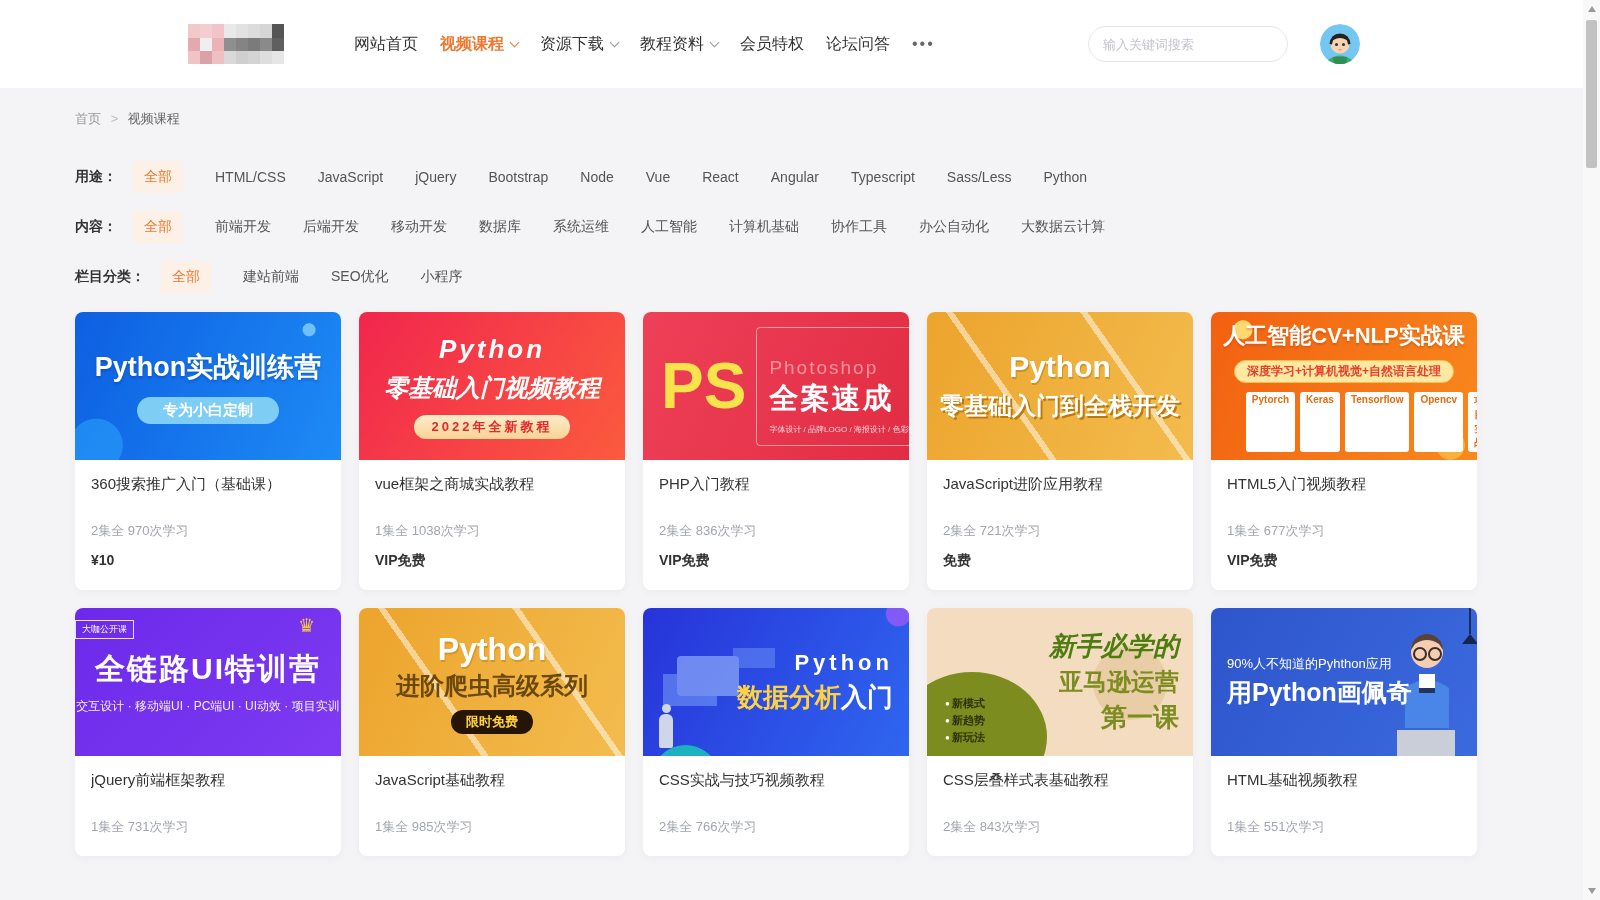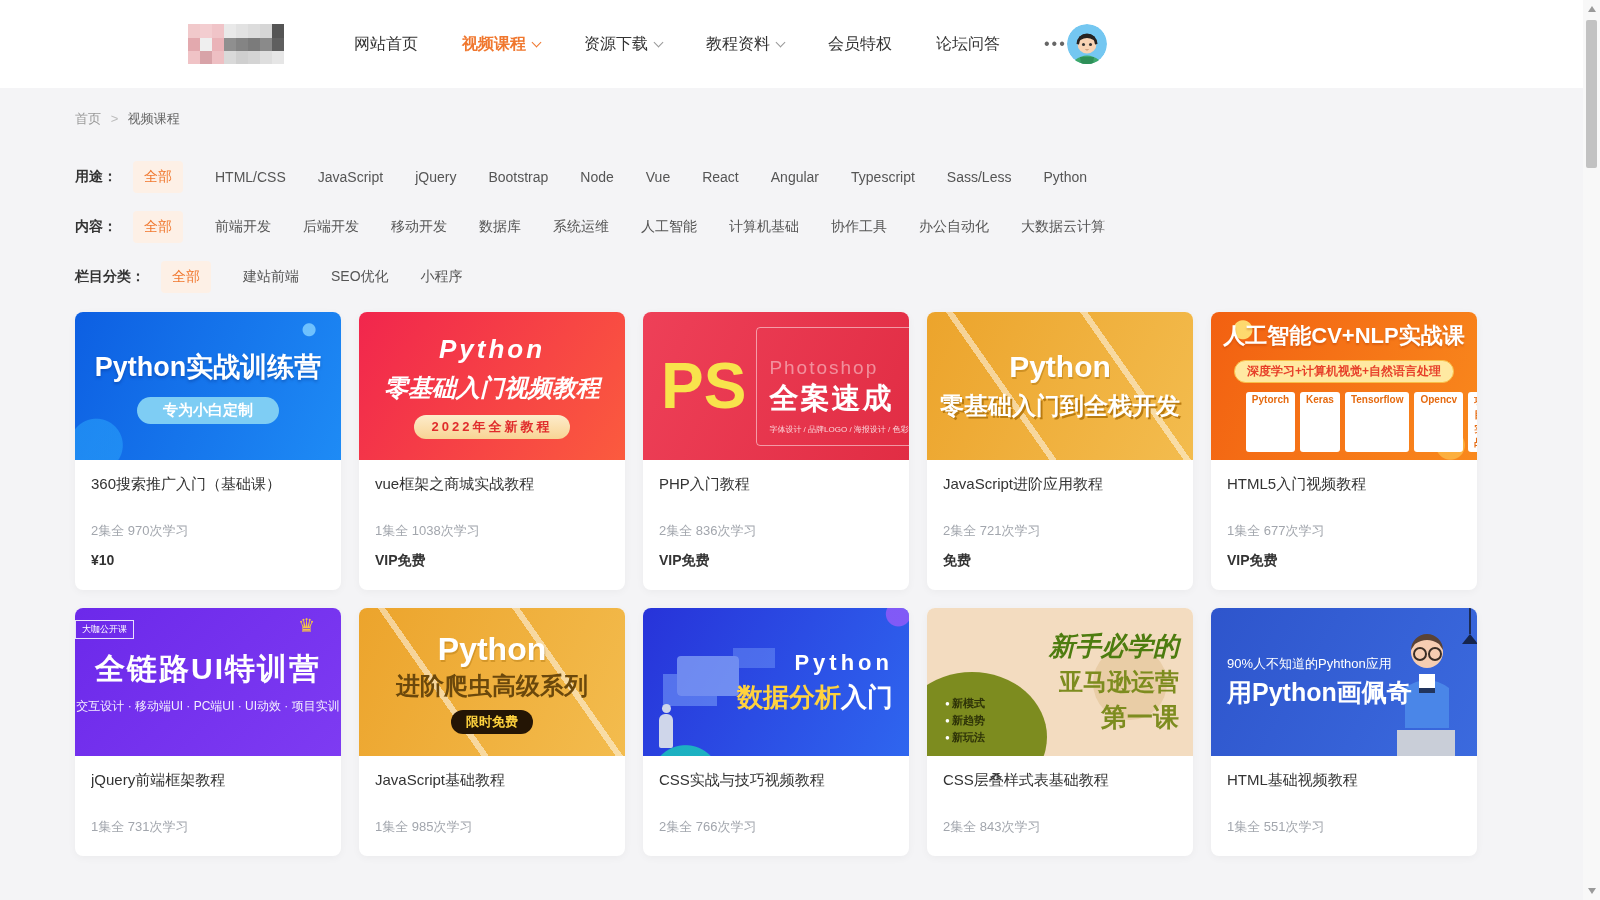--- a/index.html
+++ b/index.html
@@ -2,21 +2,21 @@
 <html><head>
 <meta charset="utf-8">
 <style>
   * { margin:0; padding:0; box-sizing:border-box; }
   html,body { width:1600px; height:900px; overflow:hidden; background:#f4f4f6;
     font-family:"Liberation Sans","DejaVu Sans",sans-serif; }
 
   
   .header { height:88px; background:#fff; display:flex; align-items:center; }
   .logo { margin-left:188px; width:96px; height:40px; display:block; }
-  .nav { display:flex; align-items:center; gap:44px; margin-left:70px; }
+  .nav { display:flex; align-items:center; gap:22px; margin-left:70px; }
   .nav-item { font-size:16px; color:#333; cursor:pointer; display:flex; align-items:center; white-space:nowrap; }
   .nav-item.active { color:#f0772e; font-weight:bold; }
   .chev { width:7px; height:7px; border-right:1.6px solid #999; border-bottom:1.6px solid #999;
           transform:rotate(45deg); display:inline-block; margin-left:7px; margin-top:-4px; }
   .nav-item.active .chev { border-color:#f0772e; }
   .search-wrap { margin-left:auto; margin-right:32px; width:200px; height:36px; border:1px solid #e7e7e9;
     border-radius:18px; display:flex; align-items:center; padding:0 14px; background:#fff; }
   .search-wrap input { border:none; outline:none; flex:1; font-size:13px; color:#333; background:transparent;
     font-family:inherit; }
   .search-wrap input::placeholder { color:#c2c5ca; }
@@ -187,20 +187,27 @@
       </span>
     <span class="nav-item">
         <span>教程资料</span>
         <i class="chev"></i>
       </span>
     <span class="nav-item">会员特权</span>
     <span class="nav-item">论坛问答</span>
     <span class="nav-item" style="letter-spacing:2px;color:#666;">•••</span>
   </div>
 
+  <div class="search-wrap">
+    <input type="text" placeholder="输入关键词搜索" style="">
+    <svg width="18" height="18" viewBox="0 0 18 18">
+      <circle cx="8" cy="8" r="5.5" fill="none" stroke="#c9ccd1" stroke-width="1.6"></circle>
+      <line x1="12.2" y1="12.2" x2="16" y2="16" stroke="#c9ccd1" stroke-width="1.6" stroke-linecap="round"></line>
+    </svg>
+  </div>
 
   <svg class="avatar" viewBox="0 0 40 40">
     <circle cx="20" cy="20" r="20" fill="#74c7f1"></circle>
     <path d="M8 36 q12 -9 24 0 v4 h-24 z" fill="#3da86b"></path>
     <path d="M13 33 h14 l-1 7 h-12 z" fill="#2e8f58"></path>
     <circle cx="20" cy="20" r="9.5" fill="#f8d3b4"></circle>
     <path d="M9.5 20 a10.5 10.5 0 0 1 21 0 l-2.5 .4 a8 8 0 0 0 -16 0 z" fill="#262220"></path>
     <path d="M12 13 q8 -6 16 0 l-1.5 3 q-6.5 -4 -13 0 z" fill="#262220"></path>
     <circle cx="16.5" cy="20.5" r="1.5" fill="#333"></circle>
     <circle cx="23.5" cy="20.5" r="1.5" fill="#333"></circle>

